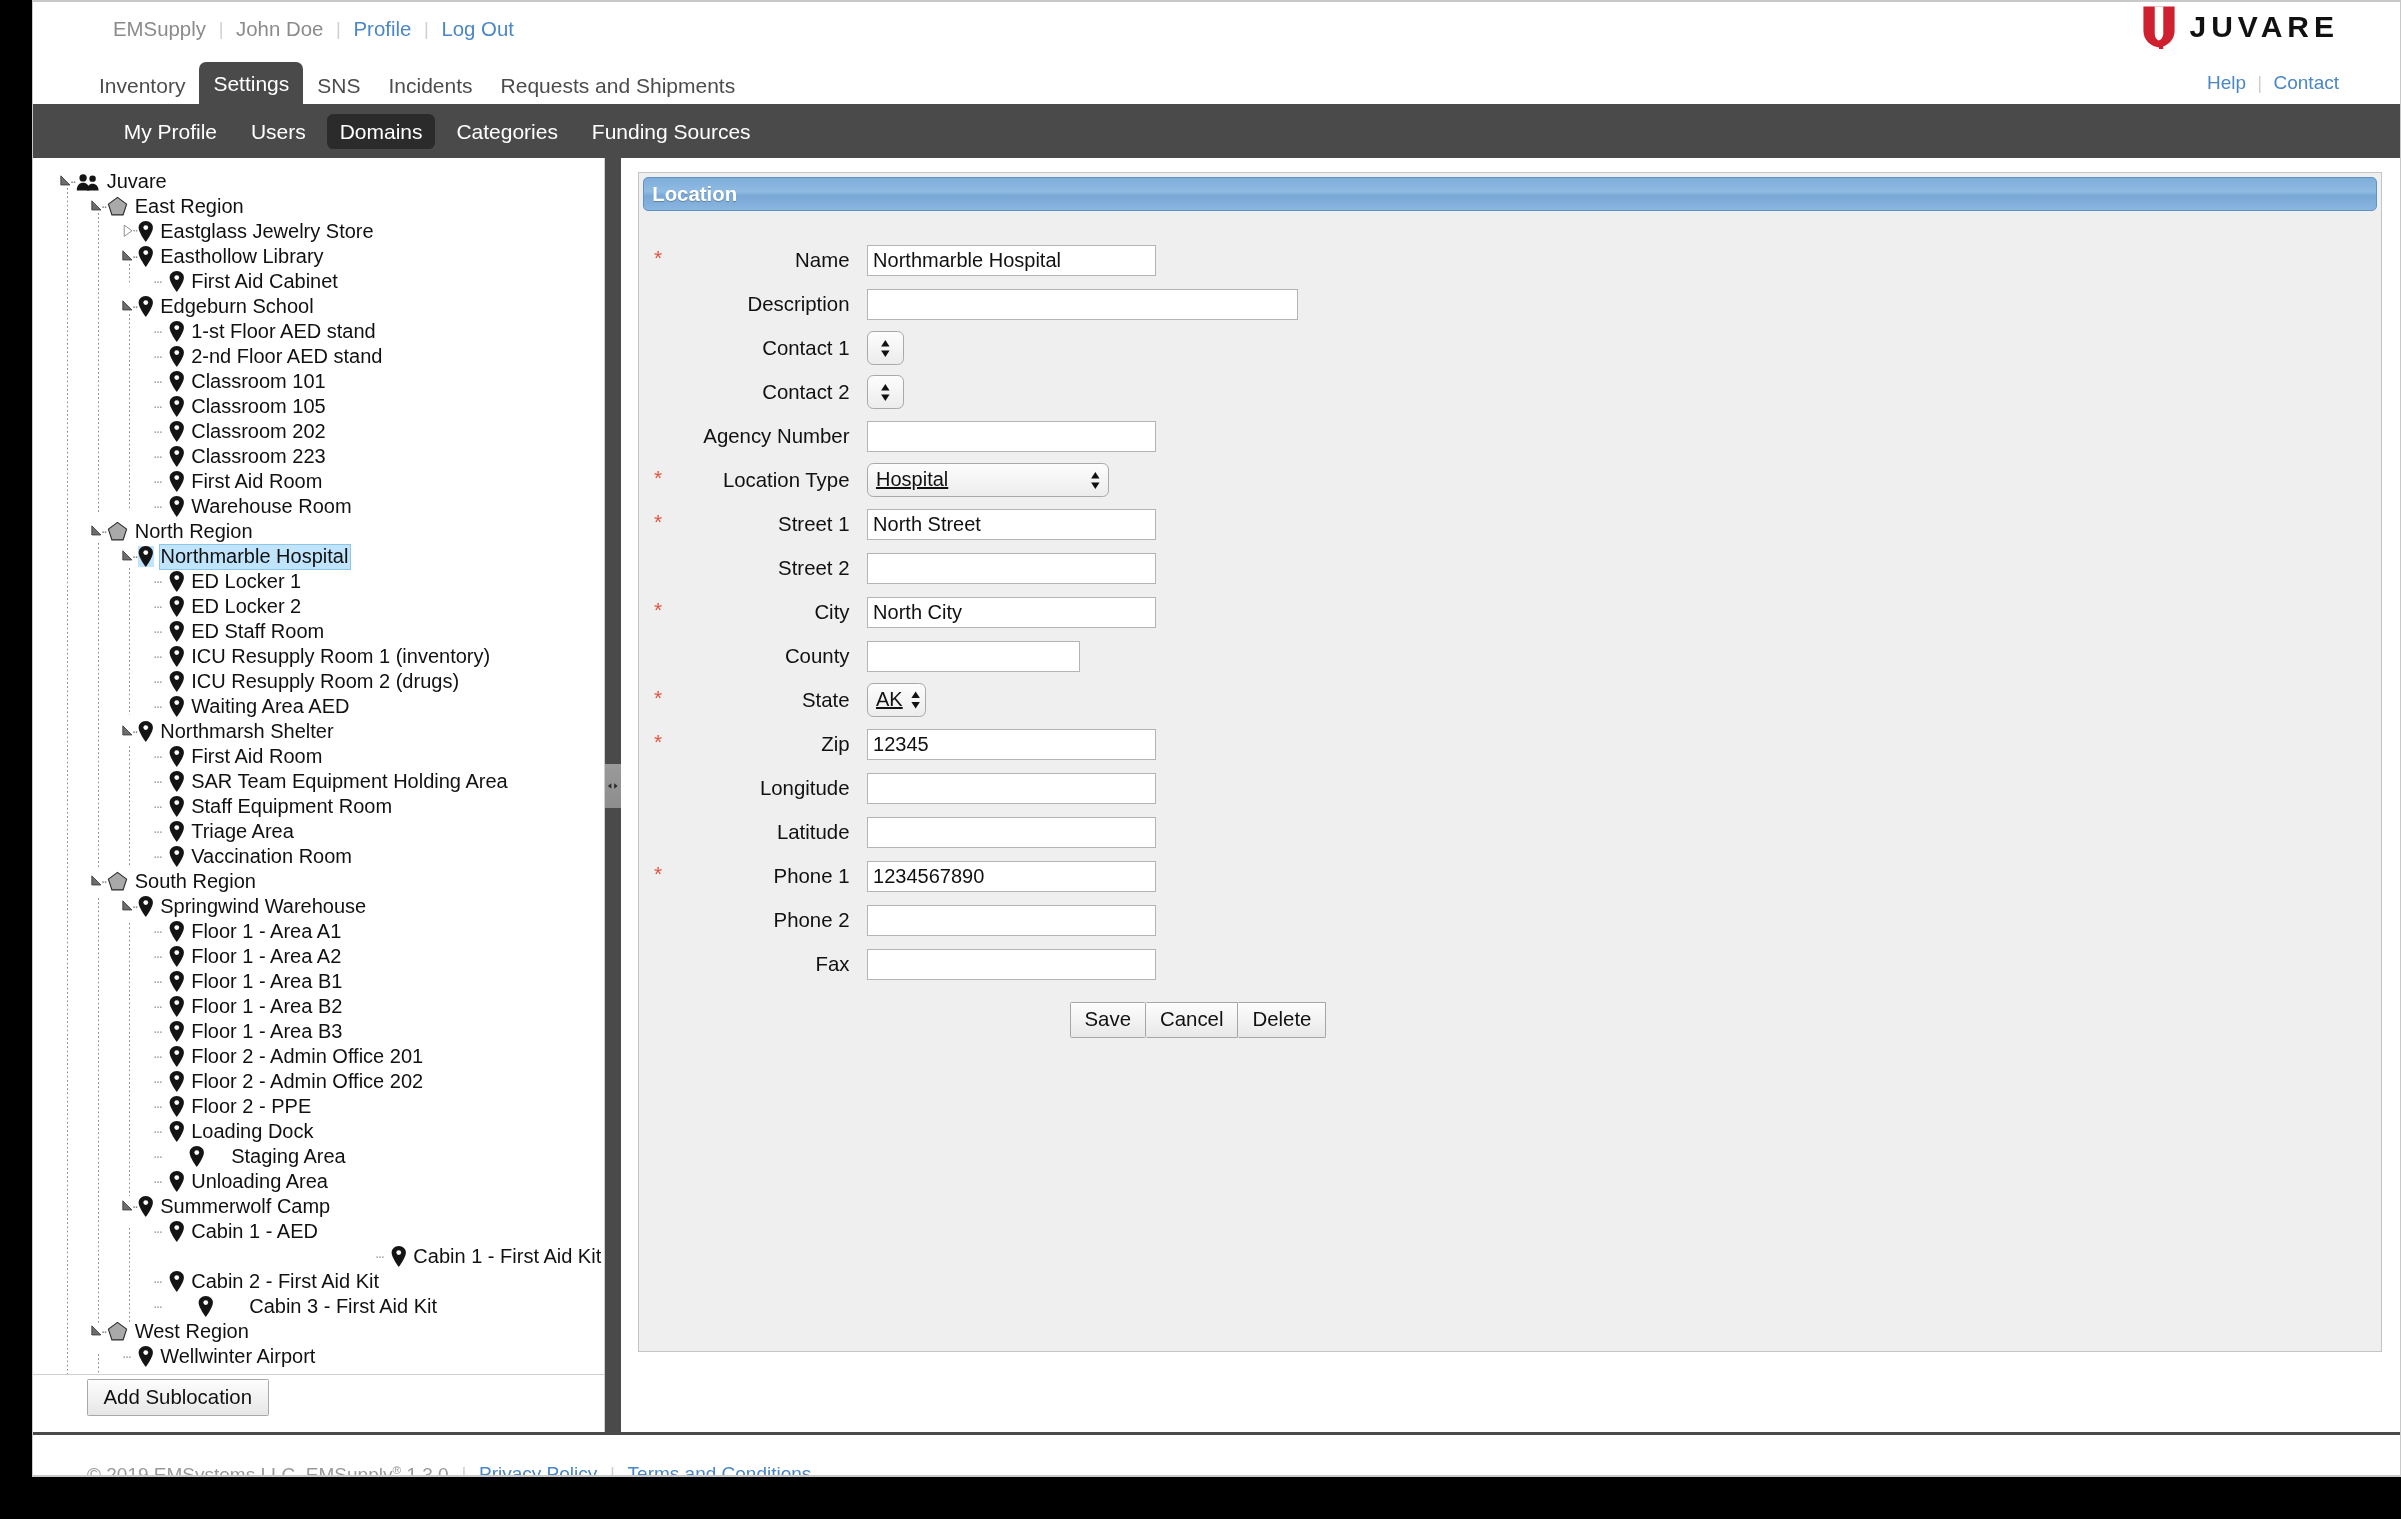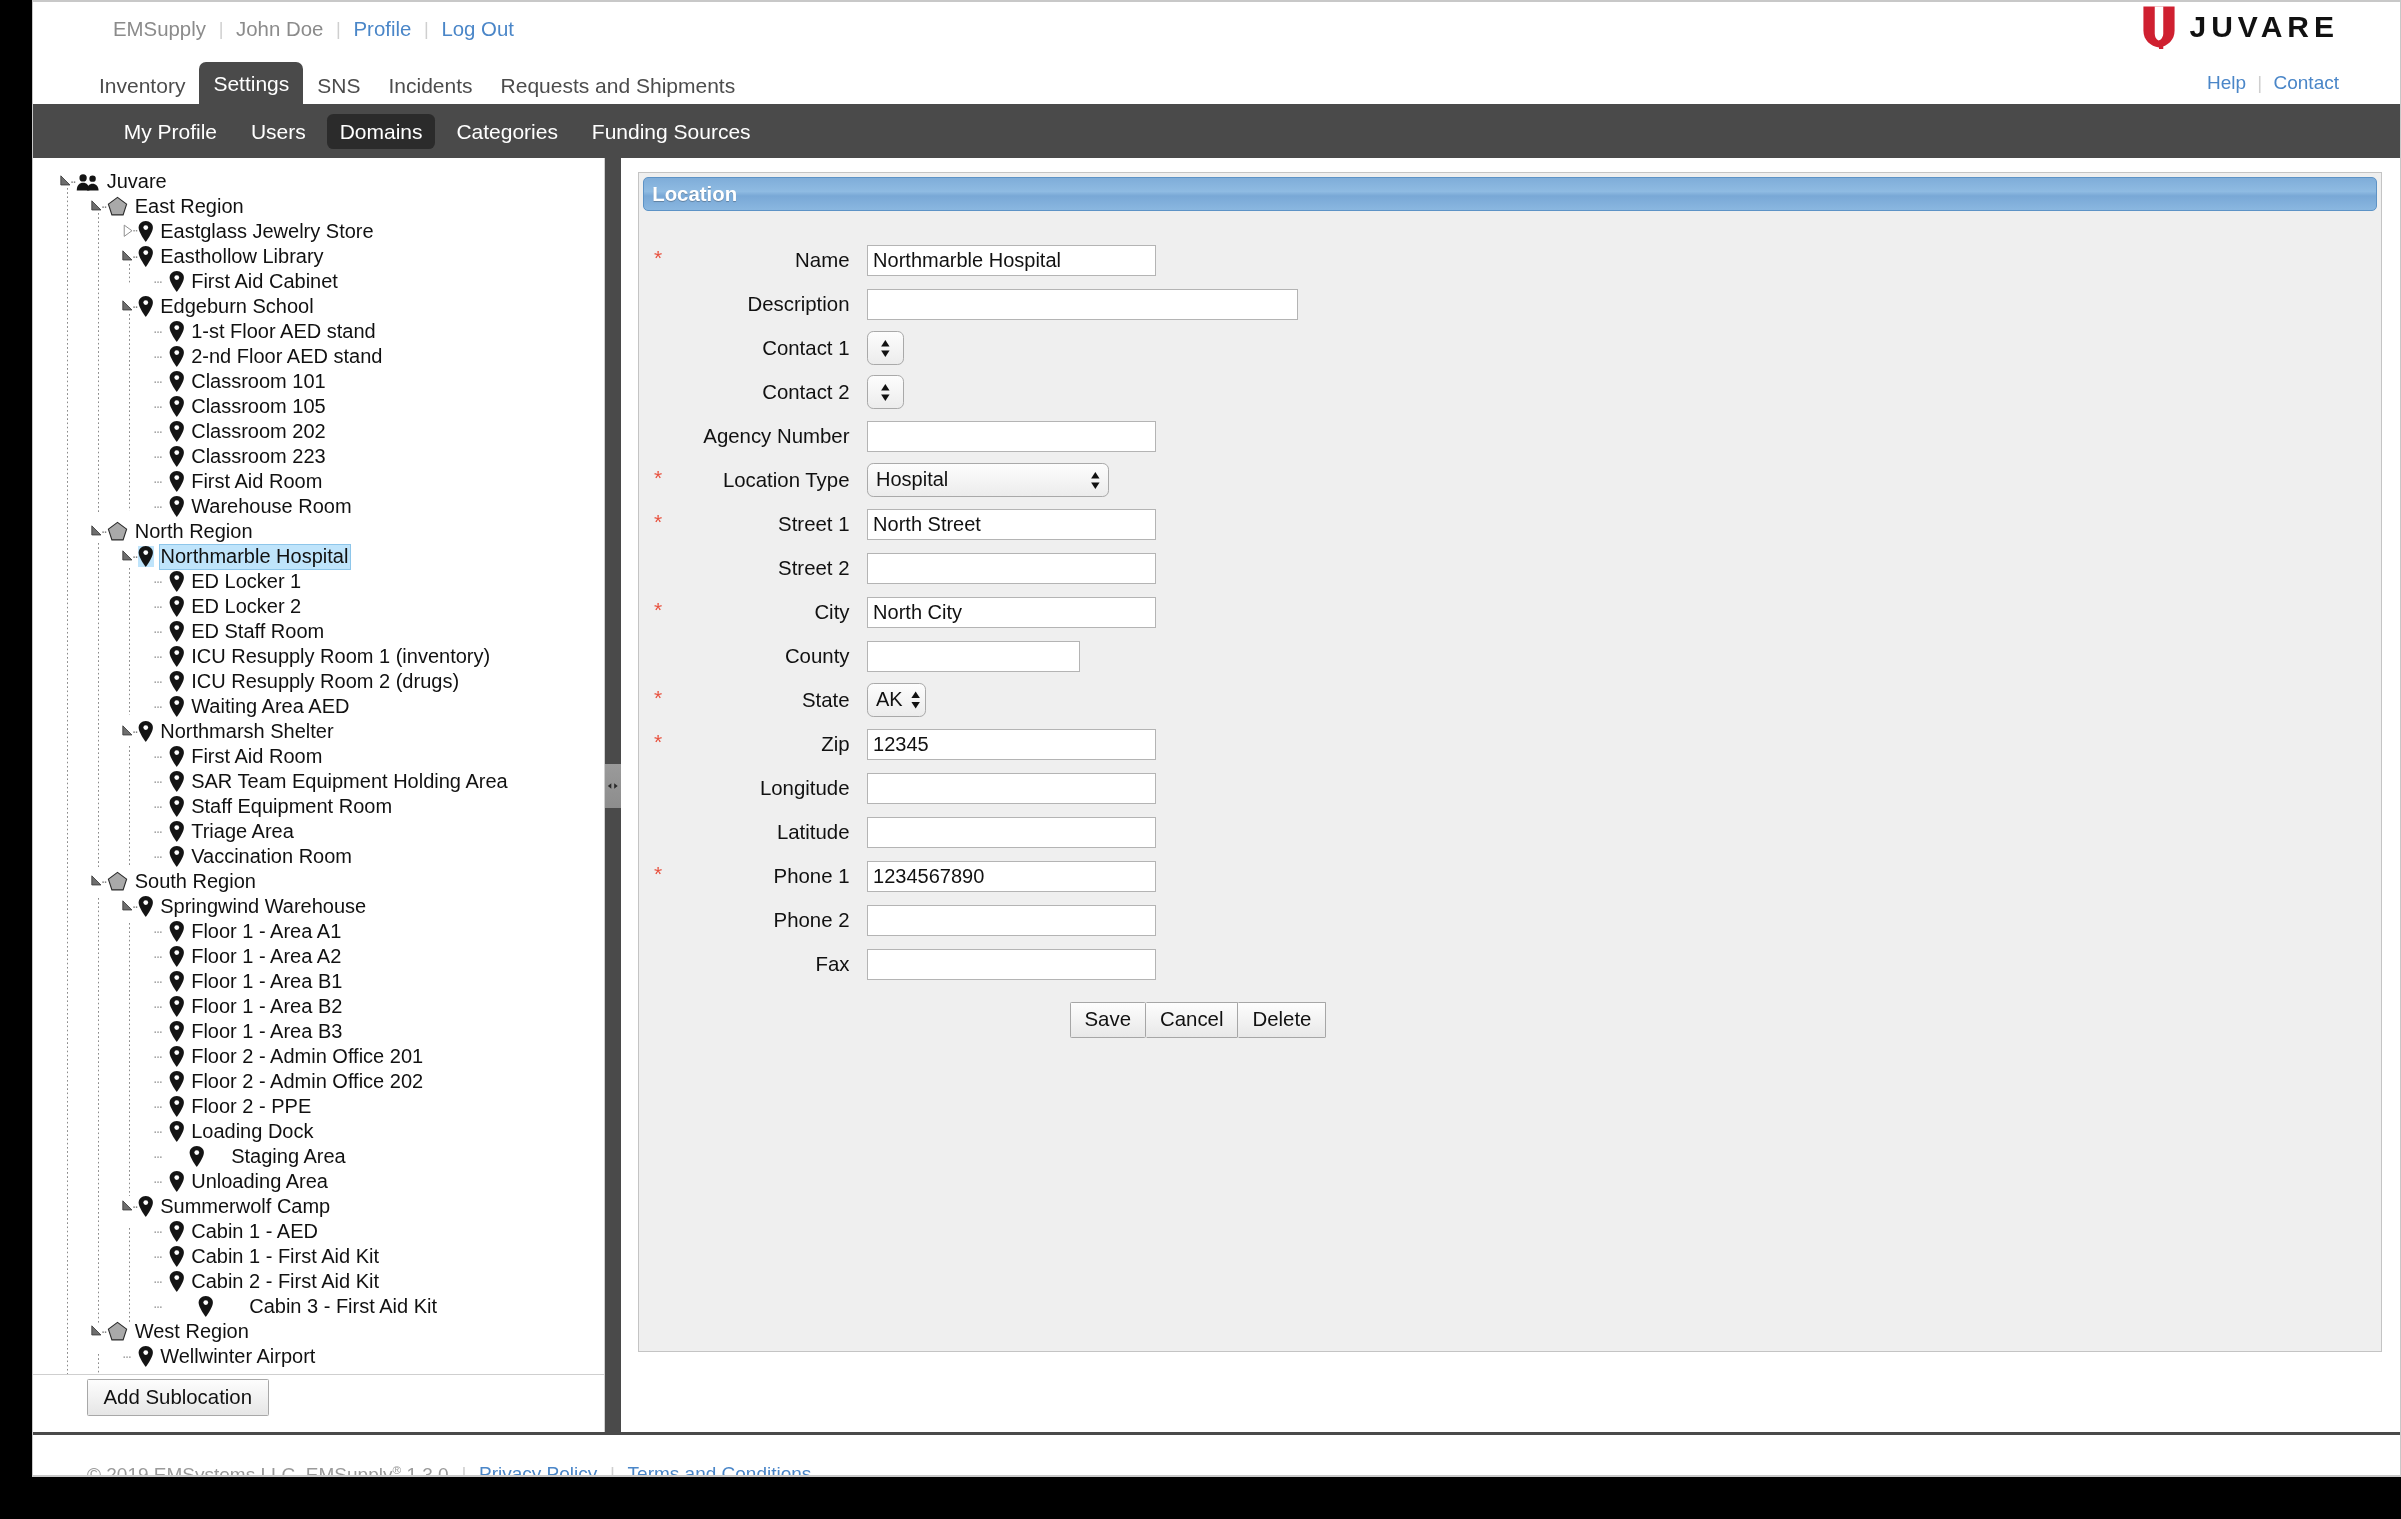--- a/index.html
+++ b/index.html
@@ -282,20 +282,21 @@
     color: #111;
     background: linear-gradient(to bottom,#fdfdfd,#ececec);
     border: 0.7px solid #a9a9a9;
     border-radius: 6.3px;
     height: 34px;
     display: inline-flex;
     align-items: center;
     justify-content: space-between;
     box-sizing: border-box;
     padding: 0 5.6px 0 8.5px;
+    text-decoration: underline;
   }
   .selbox .selval { line-height: 1; padding-bottom: 2.1px; }
   .selbox .arrows { margin-left: 7px; display: flex; flex-direction: column; align-items:center; }
   .selbox.empty { width: 37px; padding: 0; justify-content:center; }
   .selbox.empty .arrows { margin-left: 0; }
   .sel-type { width: 242px; }
   .sel-state { width: 59px; }
 
   .btnrow {
     display: flex;
@@ -1069,21 +1070,21 @@
                 </svg>
               </span>
               <span class="tico">
                 <svg width="15.5" height="21" viewBox="0 0 22 30">
                   <path d="M11 0 C5 0 0.8 4.2 0.8 9.6 C0.8 16.4 11 30 11 30 C11 30 21.2 16.4 21.2 9.6 C21.2 4.2 17 0 11 0 Z" fill="#141414"></path>
                   <circle cx="11" cy="9.4" r="3.4" fill="#ffffff"></circle>
                 </svg>
               </span>
               <span class="tlabel">Cabin 1 - AED</span>
             </div>
-            <div class="tnode" style="padding-left: 118px;">
+            <div class="tnode" style=" justify-content: flex-end;">
               <span class="twist">
                 <svg width="18.3" height="18.3" viewBox="0 0 26 26">
                   <rect x="5" y="12" width="2" height="2" fill="#8d8d8d"></rect>
                   <rect x="9" y="12" width="2" height="2" fill="#8d8d8d"></rect>
                   <rect x="13" y="12" width="2" height="2" fill="#8d8d8d"></rect>
                 </svg>
               </span>
               <span class="tico">
                 <svg width="15.5" height="21" viewBox="0 0 22 30">
                   <path d="M11 0 C5 0 0.8 4.2 0.8 9.6 C0.8 16.4 11 30 11 30 C11 30 21.2 16.4 21.2 9.6 C21.2 4.2 17 0 11 0 Z" fill="#141414"></path>

